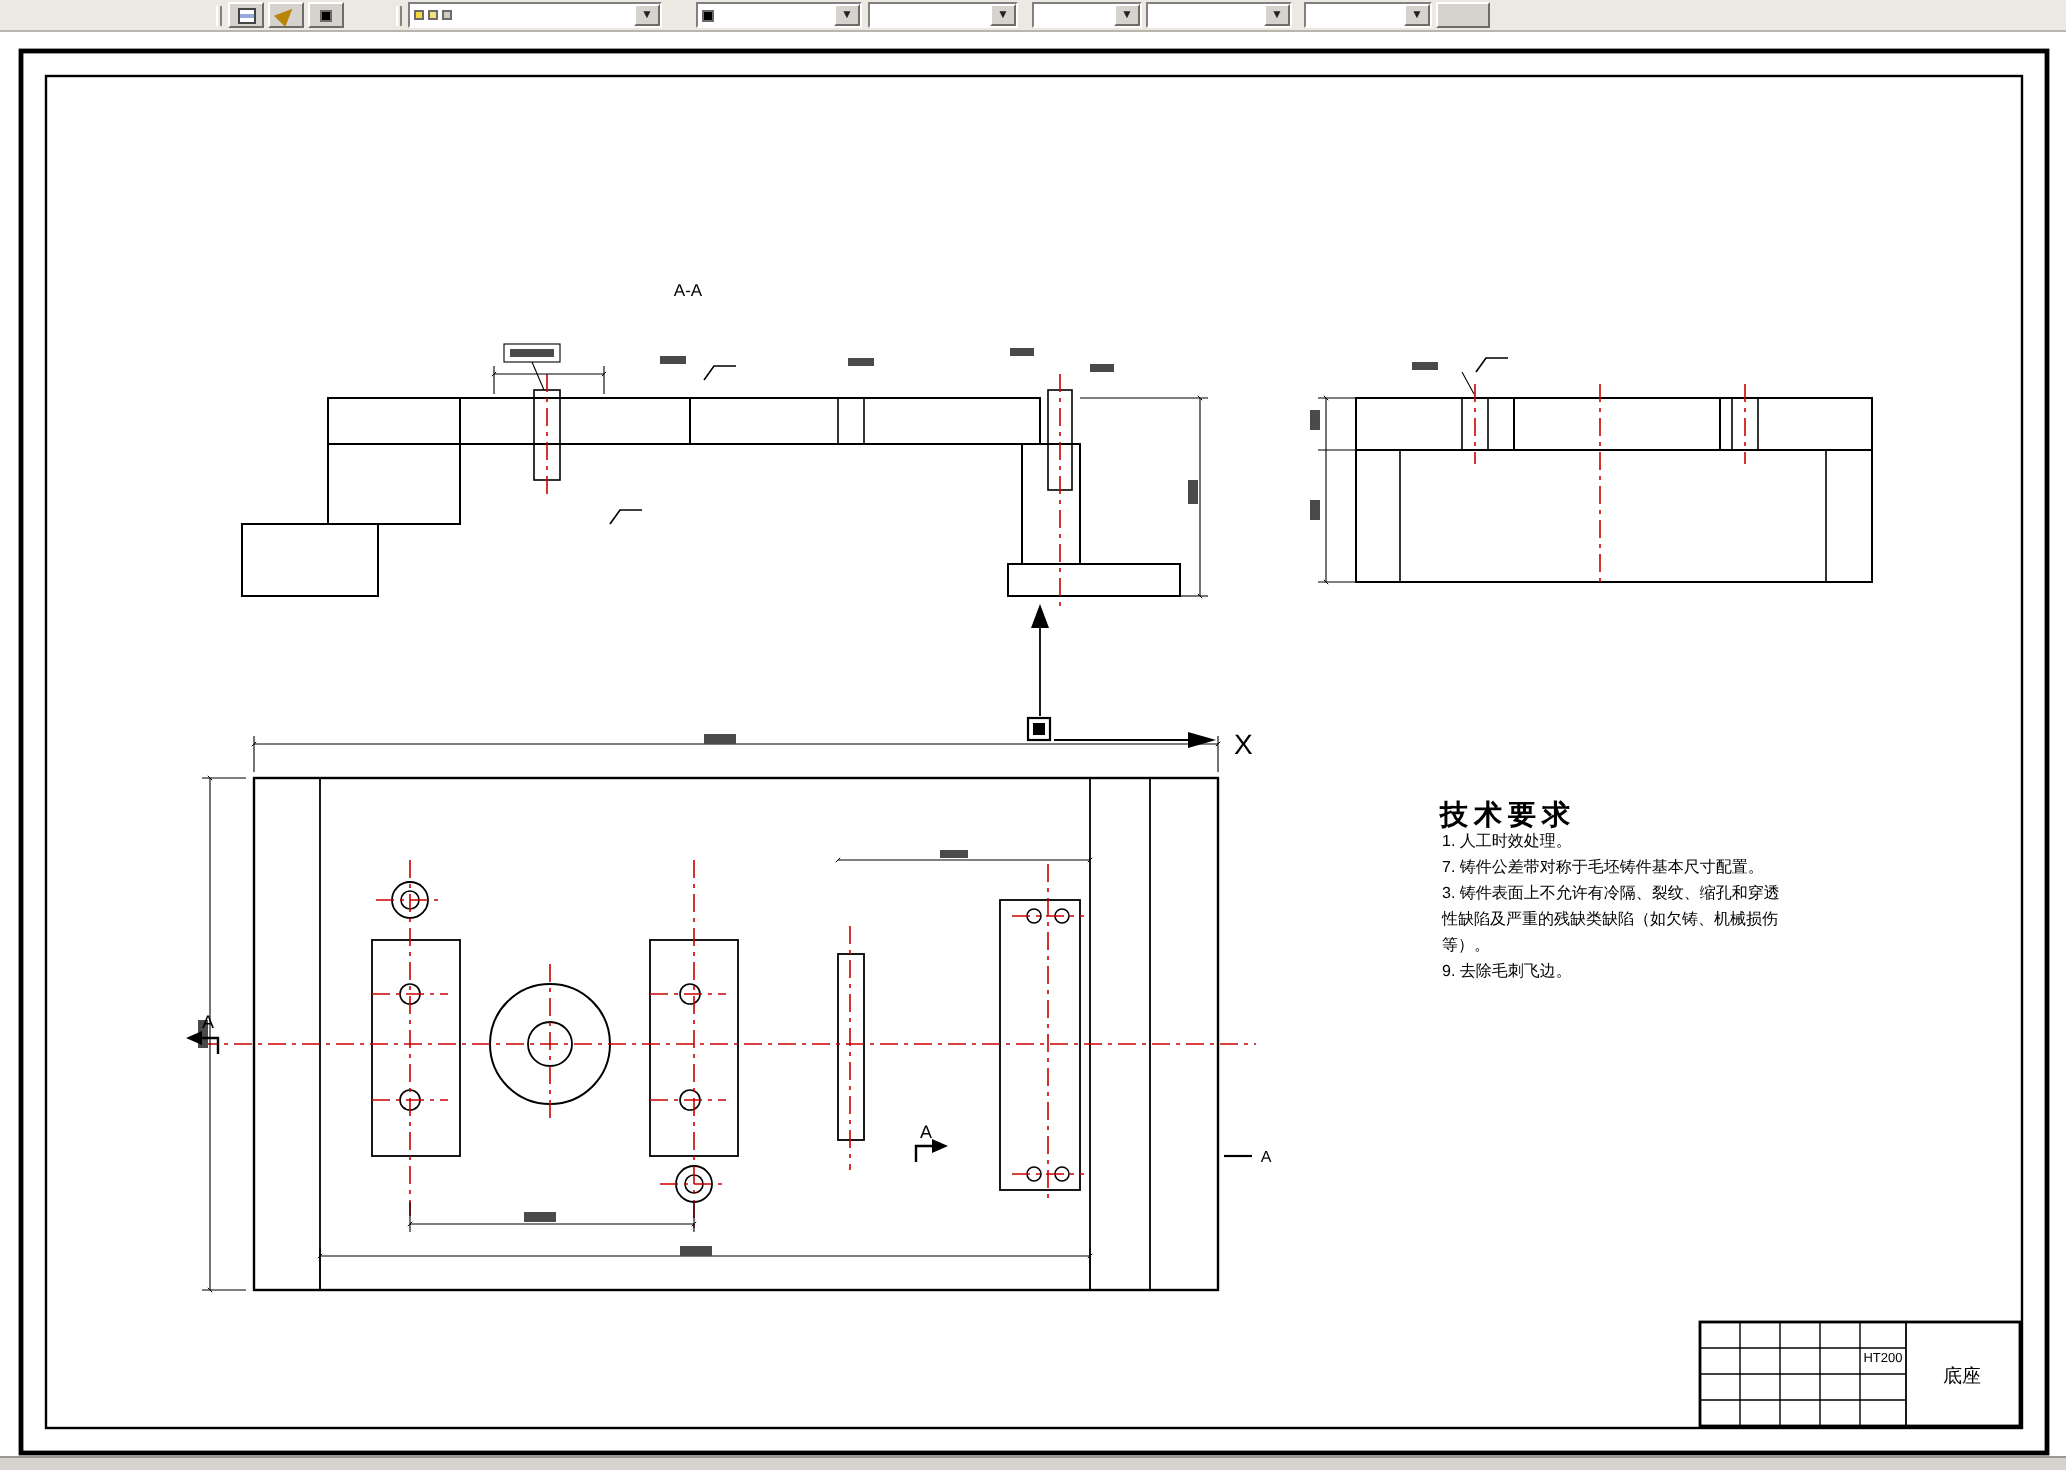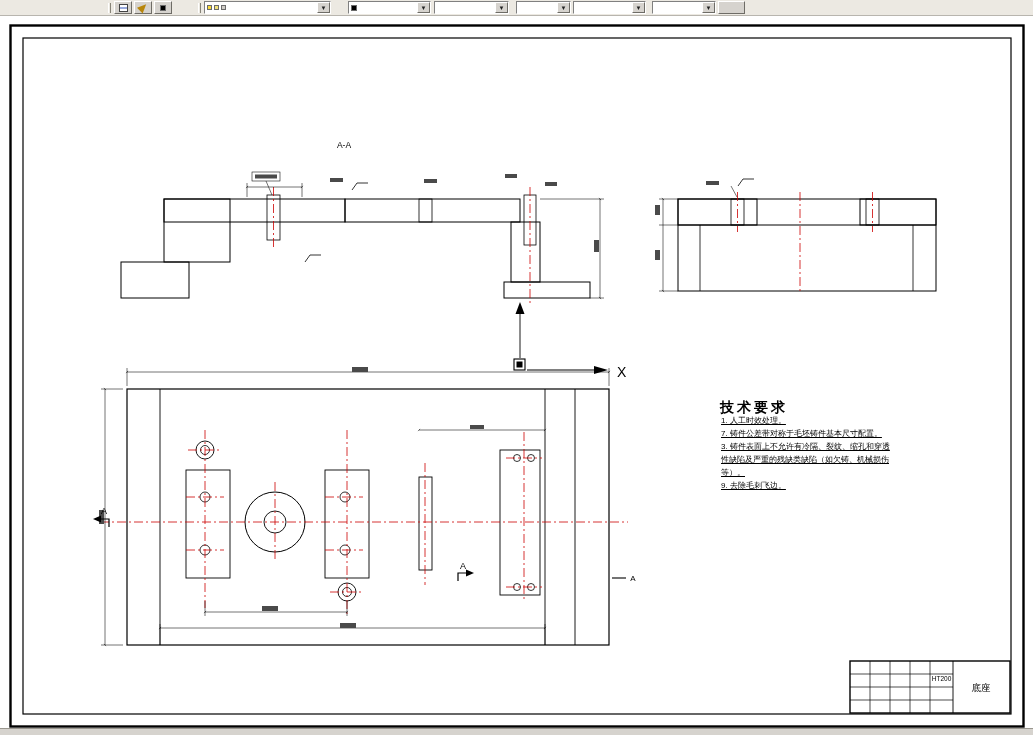--- a/index.html
+++ b/index.html
@@ -71,21 +71,21 @@
   
   .techreq-title {
     position:absolute; left:720px; top:399px; width:178px;
     text-align:left; font-size:14px; font-weight:bold;
     letter-spacing:3px; color:#000;
   }
   .techreq-items {
     position:absolute; left:721px; top:414px; width:176px;
     font-size:8px; line-height:13px; color:#000;
   }
-  .techreq-items div { margin-bottom:0;text-decoration:underline; }
+  .techreq-items div { margin-bottom:0; }
 
   .bottom-strip {
     position:absolute; left:0; bottom:0; width:1033px; height:7px;
     background:#d6d3ce; border-top:1px solid #9a978f;
   }
 </style>
 </head>
 <body>
 
 <div class="toolbar">

